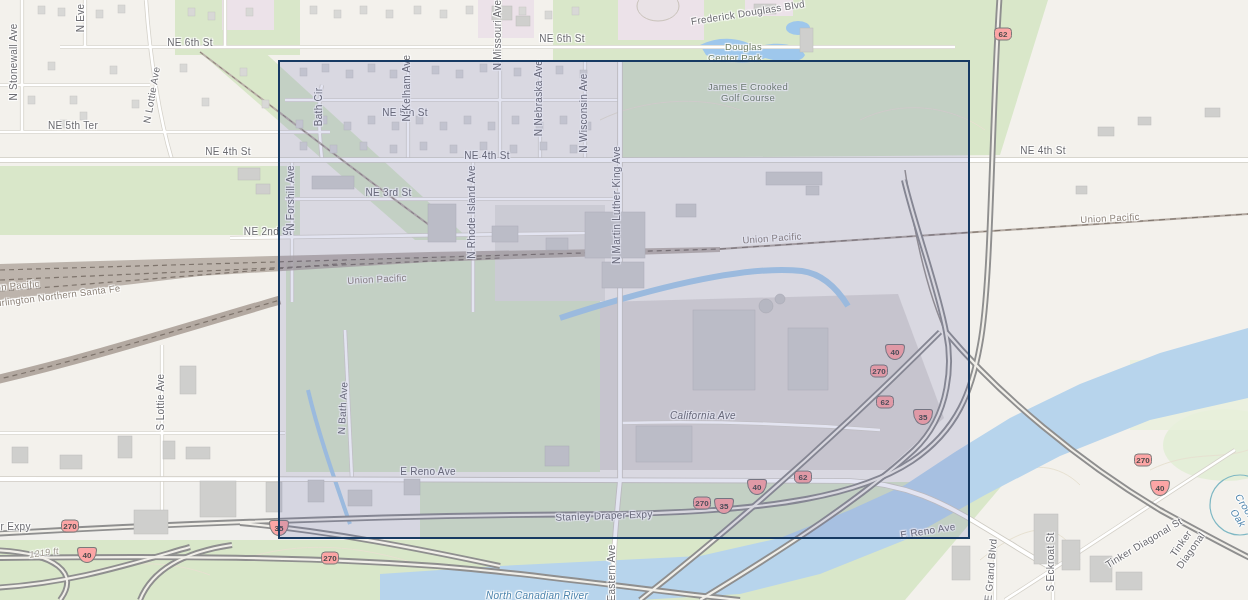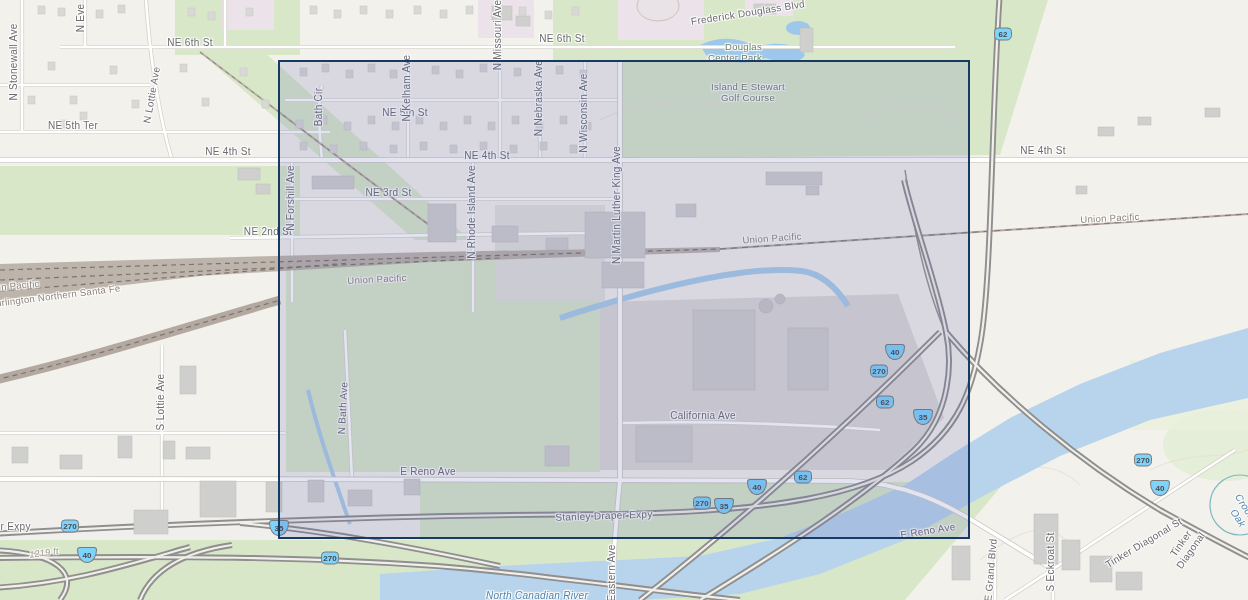--- a/index.html
+++ b/index.html
@@ -9,21 +9,21 @@
   .layer{position:absolute;left:0;top:0;width:100%;height:100%;pointer-events:none;}
   .lbl{position:absolute;transform:translate(-50%,-50%) rotate(var(--r,0deg));
        font:10px "Liberation Sans",sans-serif;color:#6b6b70;letter-spacing:.3px;
        white-space:pre-line;text-align:center;line-height:1.18;
        text-shadow:0 0 2px #fff,0 0 2px #fff,1px 1px 1px #fff,-1px -1px 1px #fff,1px -1px 1px #fff,-1px 1px 1px #fff;}
   .lbl.rail{color:#8d8379;font-size:9.5px;}
   .lbl.park{color:#6e7d64;font-size:9.5px;}
   .lbl.water{color:#4d84ad;font-style:italic;}
   .lbl.elev{color:#9a9489;font-style:italic;font-size:9px;}
   .shield{position:absolute;transform:translate(-50%,-50%);display:flex;align-items:center;
-          justify-content:center;background:#7dd3fc;color:#4a4a4a;
+          justify-content:center;background:#fca5a5;color:#4a4a4a;
           font:bold 8px "Liberation Sans",sans-serif;border:1.4px solid #7a7a7a;box-sizing:border-box;text-align:right;}
   .shield.i{width:20px;height:16px;border-radius:3px 3px 10px 10px / 3px 3px 13px 13px;}
   .shield.us{width:18px;height:13px;border-radius:4px 4px 5px 5px;}
   .sel{position:absolute;left:278px;top:60px;width:692px;height:479px;box-sizing:border-box;
        background:rgba(88,96,172,.17);border:2px solid #173a63;}
 </style>
 </head>
 <body>
 
 <div id="stage">
@@ -277,23 +277,23 @@
       <div class="lbl street" style="left: 584px; top: 113px; --r: -90deg;">N Wisconsin Ave</div>
       <div class="lbl street" style="left: 319px; top: 107px; --r: -90deg;">Bath Cir</div>
       <div class="lbl street" style="left: 291px; top: 198px; --r: -90deg;">N Forshill Ave</div>
       <div class="lbl street" style="left: 472px; top: 212px; --r: -90deg;">N Rhode Island Ave</div>
       <div class="lbl street" style="left: 617px; top: 205px; --r: -90deg;">N Martin Luther King Ave</div>
       <div class="lbl street" style="left: 343px; top: 408px; --r: -87deg;">N Bath Ave</div>
       <div class="lbl street" style="left: 161px; top: 402px; --r: -90deg;">S Lottie Ave</div>
       <div class="lbl street" style="left: 748px; top: 13px; --r: -9deg;">Frederick Douglass Blvd</div>
       <div class="lbl park" style="left: 735px; top: 52px; text-align: right;">Douglas
 Center Park</div>
-      <div class="lbl park" style="left: 748px; top: 92px;">Island E Stewart
+      <div class="lbl park" style="left: 748px; top: 92px;">James E Crooked
 Golf Course</div>
-      <div class="lbl street" style="left: 703px; top: 416px;">California Ave</div>
+      <div class="lbl street" style="left: 703px; top: 416px; font-style: italic;">California Ave</div>
       <div class="lbl street" style="left: 428px; top: 472px;">E Reno Ave</div>
       <div class="lbl street" style="left: 928px; top: 531px; --r: -9deg;">E Reno Ave</div>
       <div class="lbl street" style="left: 604px; top: 516px; --r: -2deg;">Stanley Draper Expy</div>
       <div class="lbl street" style="left: -18px; top: 527px;">Stanley Draper Expy</div>
       <div class="lbl elev" style="left: 44px; top: 553px; --r: -8deg;">1219 ft</div>
       <div class="lbl street" style="left: 612px; top: 573px; --r: -90deg;">Eastern Ave</div>
       <div class="lbl water" style="left: 537px; top: 596px;">North Canadian River</div>
       <div class="lbl street" style="left: 991px; top: 570px; --r: -85deg;">E Grand Blvd</div>
       <div class="lbl street" style="left: 1051px; top: 562px; --r: -90deg;">S Eckroat St</div>
       <div class="lbl street" style="left: 1144px; top: 543px; --r: -31deg;">Tinker Diagonal St</div>

